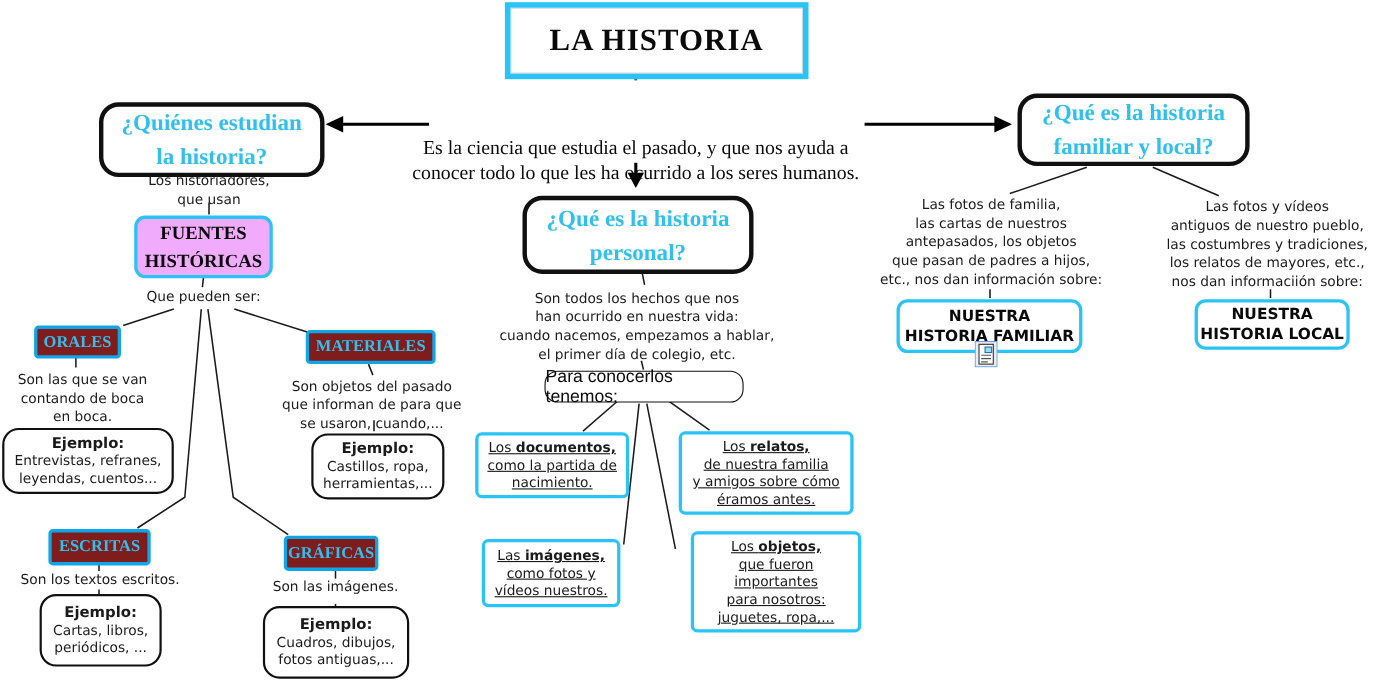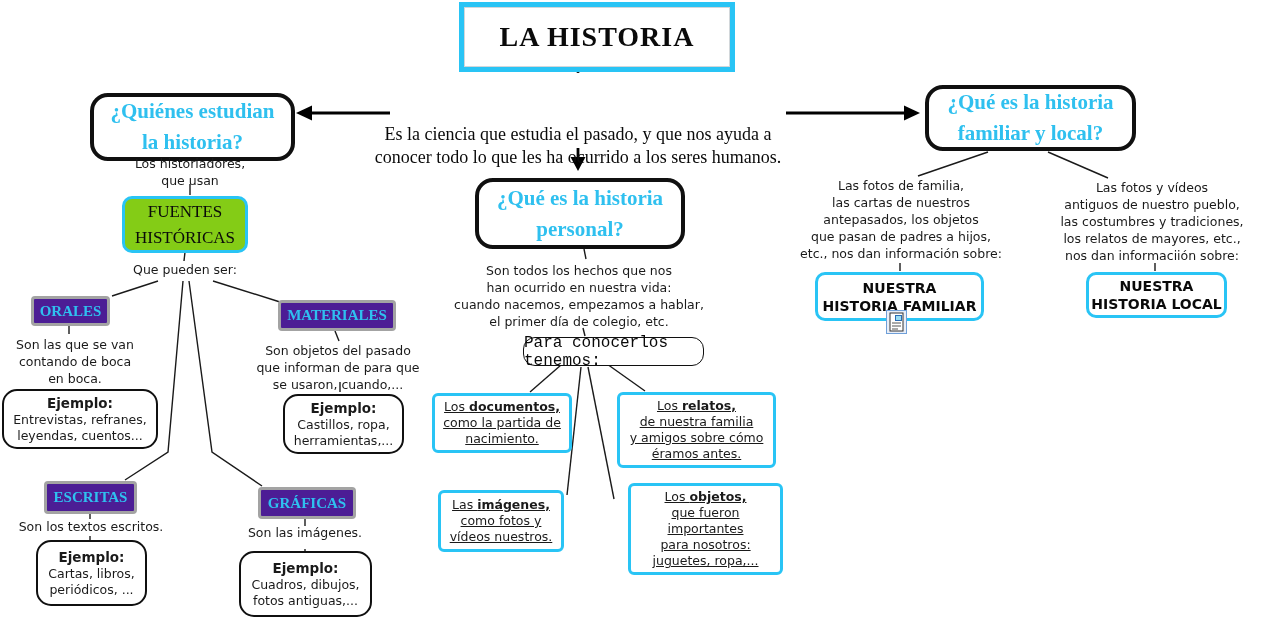--- a/index.html
+++ b/index.html
@@ -12,33 +12,33 @@
 
   
   #connectors{position:absolute;left:0;top:0;width:1264px;height:619px;}
 
   
   .root-box{border:5px solid var(--cyan-border);background:#fff;box-shadow:inset 0 0 0 1px #d2d7da;
             font-family:"Liberation Serif",serif;font-weight:bold;font-size:28px;letter-spacing:1px;color:#0a0a0a;}
   .q-box{border:4px solid #101010;border-radius:18px;background:#fff;
          font-family:"Liberation Serif",serif;font-weight:bold;font-size:21px;line-height:31px;
          color:var(--cyan-text);}
-  .fuentes-box{border:3px solid var(--cyan-border);border-radius:10px;background:#84cc16;
-         font-family:"Liberation Serif",serif;font-weight:normal;font-size:17px;line-height:26px;color:#0a0a0a;}
-  .cat-box{border:3px solid #a3a3a3;border-radius:4px;background:#4c1d95;
+  .fuentes-box{border:3px solid var(--cyan-border);border-radius:10px;background:#f0abfc;
+         font-family:"Liberation Serif",serif;font-weight:bold;font-size:17px;line-height:26px;color:#0a0a0a;}
+  .cat-box{border:3px solid #0ea5e9;border-radius:4px;background:#7f1d1d;
          font-family:"Liberation Serif",serif;font-weight:bold;font-size:15px;color:var(--cyan-text);}
   .ej-box{border:2px solid #101010;border-radius:15px;background:#fff;
          font-size:12.5px;line-height:16px;}
   .ej-box b{font-size:13.5px;}
   .cyan-box{border:3px solid var(--cyan-border);border-radius:6px;background:#fff;
          font-size:12.5px;line-height:16px;text-decoration:underline;}
   .res-box{border:3px solid var(--cyan-border);border-radius:10px;background:#fff;
          font-weight:bold;font-size:14px;line-height:18px;color:#0a0a0a;}
   .para-box{border:1.5px solid #101010;border-radius:12px;background:#fff;
-         font-family:Liberation Mono, monospace;font-size:16px;color:#0a0a0a;margin-left:28px;}
+         font-family:Liberation Sans, sans-serif;font-size:16px;color:#0a0a0a;}
   .body-text{font-size:12.5px;line-height:17px;color:#1a1a1a;}
   .serif-def{font-family:"Liberation Serif",serif;font-size:18px;line-height:23px;color:#0a0a0a;margin-top:36px;}
 </style>
 </head>
 <body>
 
 <div id="canvas">
 
   <svg id="connectors" viewBox="0 0 1264 619" xmlns="http://www.w3.org/2000/svg">
     <g stroke="#1a1a1a" stroke-width="1.4" fill="none">
@@ -119,21 +119,21 @@
   </div>
 
   <div class="abs flexc cat-box" style="left:44px;top:481px;width:93px;height:33px;">ESCRITAS</div>
   <div class="abs body-text center" style="left:12px;top:518px;width:158px;">Son los textos escritos.</div>
   <div class="abs flexc ej-box center pre" style="left:36px;top:540px;width:111px;height:66px;">
     <div><b>Ejemplo:</b><span>
 Cartas, libros,
 periódicos, ...</span></div>
   </div>
 
-  <div class="abs flexc cat-box" style="left:258px;top:487px;width:98px;height:32px;">GRÁFICAS</div>
+  <div class="abs flexc cat-box" style="left:258px;top:487px;width:86px;height:32px;">GRÁFICAS</div>
   <div class="abs body-text center" style="left:240px;top:524px;width:130px;">Son las imágenes.</div>
   <div class="abs flexc ej-box center pre" style="left:239px;top:551px;width:133px;height:66px;">
     <div><b>Ejemplo:</b><span>
 Cuadros, dibujos,
 fotos antiguas,...</span></div>
   </div>
 
   <div class="abs flexc q-box pre center" style="left:475px;top:178px;width:210px;height:71px;">¿Qué es la historia
 personal?</div>
   <div class="abs body-text center pre" style="left:428px;top:262px;width:302px;">Son todos los hechos que nos

